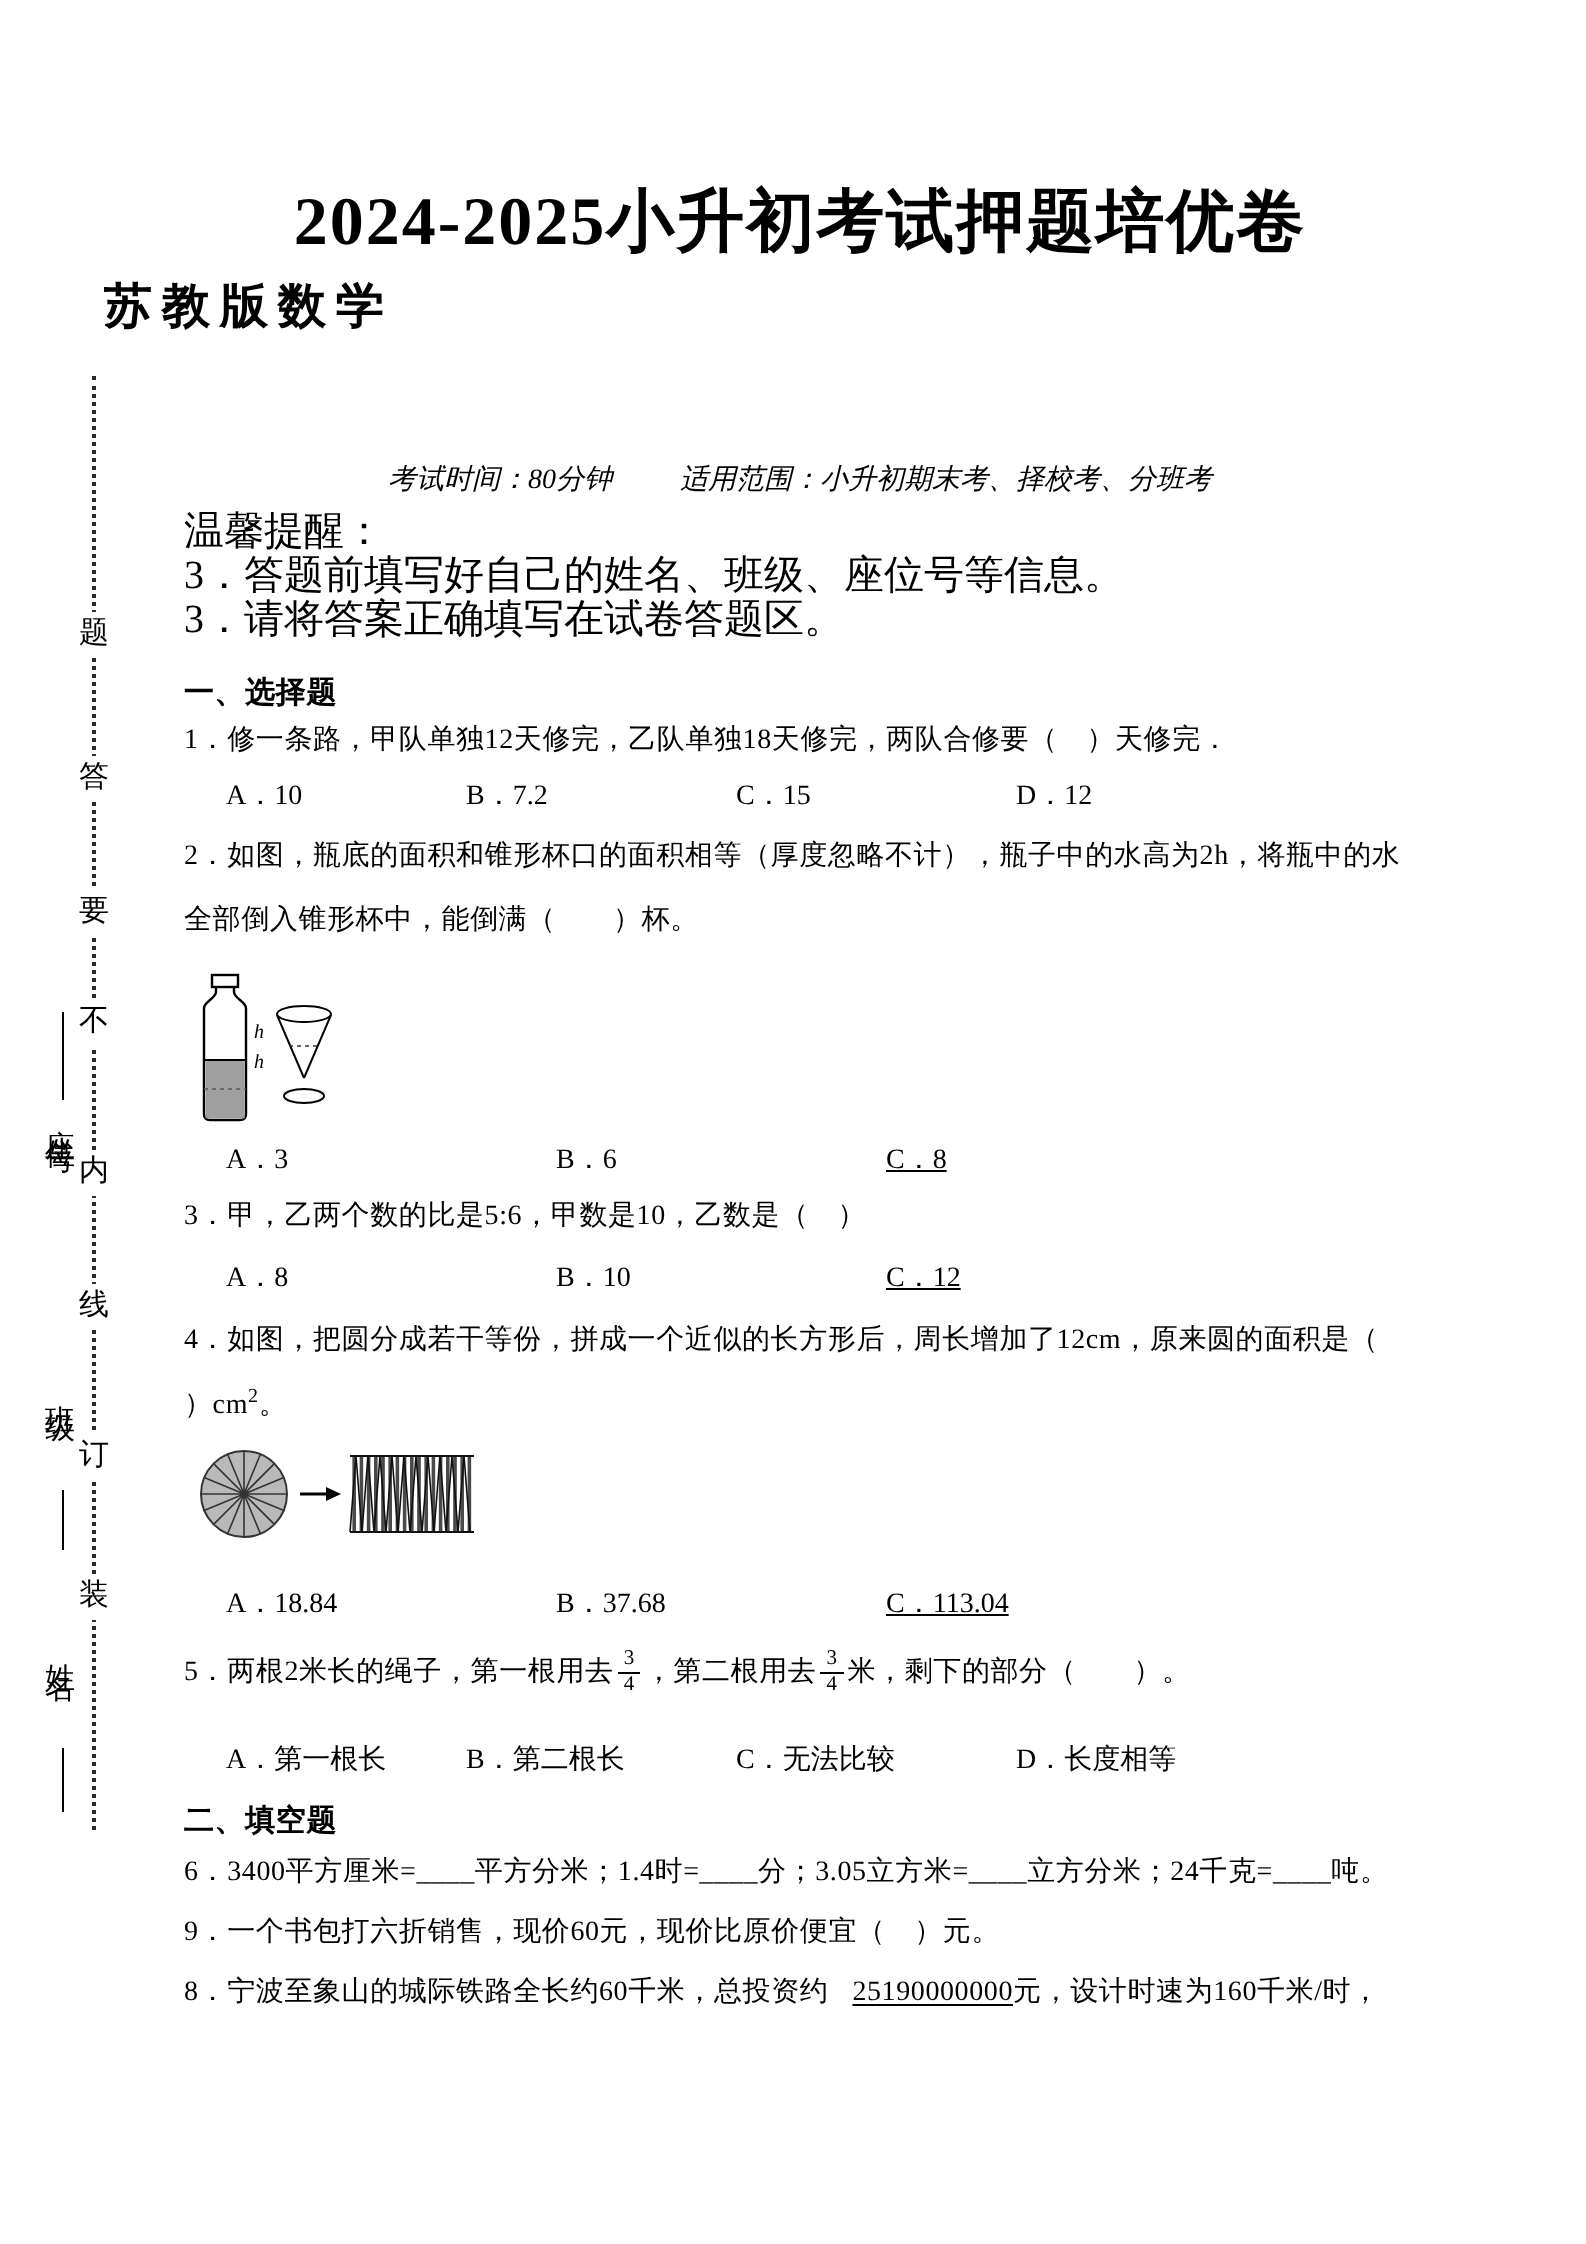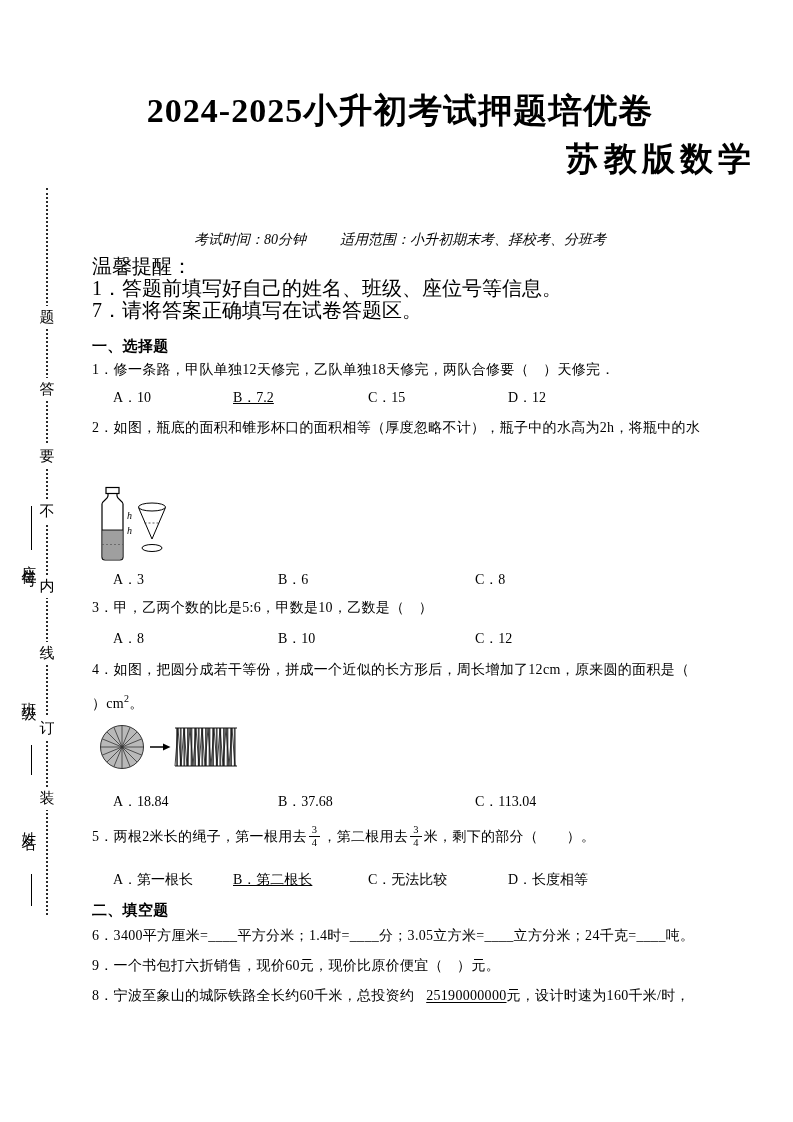--- a/index.html
+++ b/index.html
@@ -9,31 +9,31 @@
     font-family:"Liberation Serif","DejaVu Serif",serif; color:#000;
     overflow:hidden; margin:0 auto;
   }
   
   .binding-line { position:absolute; left:46px; top:188px; height:727px; width:0; border-left:2px dotted #2a2a2a; }
   .binding-char { position:absolute; left:38px; width:18px; text-align:center; background:#fff; font-size:15px; line-height:1.15; padding:3px 0; }
   .vlabel { position:absolute; left:19px; writing-mode:vertical-rl; text-orientation:upright; font-size:15px; letter-spacing:4px; }
   .vblank { position:absolute; left:31px; width:0; border-left:1.5px solid #000; }
   
   .title1 { position:absolute; top:88px; left:60px; width:680px; text-align:center; font-size:34px; font-weight:bold; letter-spacing:1px; }
-  .title2 { position:absolute; top:137px; left:76px; width:680px; text-align:right; font-size:33px; font-weight:600; letter-spacing:5px; }
+  .title2 { position:absolute; top:137px; left:52px; width:680px; text-align:left; font-size:24px; font-weight:600; letter-spacing:5px; }
   .infoline { position:absolute; top:231px; left:60px; width:680px; text-align:center; font-size:14px;font-style:italic; }
   .infoline .gap { display:inline-block; width:34px; }
   
   .line { position:absolute; left:92px; font-size:14px; letter-spacing:0.3px; white-space:nowrap; }
   .bold { font-weight:bold; font-size:15px; }
   .notice { position:absolute; left:92px; top:255px; font-size:20px; line-height:22px; }
   .opt-row { position:absolute; left:0; top:0; width:100%; height:20px; }
   .opt { position:absolute; font-size:14px; white-space:nowrap; }
-  .oa { left:113px; } .ob { left:233px;text-decoration:underline; } .oc { left:368px; } .od { left:508px; }
-  .tb { left:278px;text-align:center; } .tc { left:475px; }
+  .oa { left:113px; } .ob { left:233px; } .oc { left:368px; } .od { left:508px; }
+  .tb { left:278px;text-align:center; } .tc { left:443px;text-decoration:underline; }
   .frac { display:inline-block; text-align:center; vertical-align:-0.45em; font-size:10.5px; line-height:1.1; margin:0 2px; }
   .frac .num { display:block; padding:0 3px; }
   .frac .den { display:block; border-top:1px solid #000; padding:0 3px; }
   .u { text-decoration:underline; text-underline-offset:2px;margin-left:12px; }
   sup { font-size:10px; }
   .fig { position:absolute; }
 </style>
 </head>
 <body>
 
@@ -58,35 +58,36 @@
   <div class="vblank" style="top:874px; height:32px"></div>
 
   <div class="title1">2024-2025小升初考试押题培优卷</div>
   <div class="title2">苏教版数学</div>
   <div class="infoline">
     <span>考试时间：80分钟</span><span class="gap"></span><span>适用范围：小升初期末考、择校考、分班考</span>
   </div>
 
   <div class="notice">
     <div>温馨提醒：</div>
-    <div>1．答题前填写好自己的姓名、班级、座位号等信息。</div>
-    <div>7．请将答案正确填写在试卷答题区。</div>
+    <div>3．答题前填写好自己的姓名、班级、座位号等信息。</div>
+    <div>3．请将答案正确填写在试卷答题区。</div>
   </div>
 
   <div class="line bold" style="top:337px">一、选择题</div>
 
   <div class="line" style="top:361px">1．修一条路，甲队单独12天修完，乙队单独18天修完，两队合修要（　）天修完．</div>
   <div class="opt-row" style="top:389px">
     <span class="opt oa">A．10</span>
     <span class="opt ob">B．7.2</span>
     <span class="opt oc">C．15</span>
     <span class="opt od">D．12</span>
   </div>
 
   <div class="line" style="top:419px">2．如图，瓶底的面积和锥形杯口的面积相等（厚度忽略不计），瓶子中的水高为2h，将瓶中的水</div>
+  <div class="line" style="top:451px">全部倒入锥形杯中，能倒满（　　）杯。</div>
 
   <svg class="fig" style="left:93px; top:486px" width="80" height="84" viewBox="0 0 80 84">
     <rect x="13" y="1.5" width="13" height="6" fill="none" stroke="#000" stroke-width="1.2"></rect>
     <path d="M15,7.5 L15,10 C15,13 9,15 9,18 L9,71 Q9,74 12,74 L27,74 Q30,74 30,71 L30,18 C30,15 24,13 24,10 L24,7.5" fill="none" stroke="#000" stroke-width="1.2"></path>
     <rect x="9.8" y="44" width="19.5" height="29.2" fill="#9f9f9f"></rect>
     <line x1="9" y1="44" x2="30" y2="44" stroke="#000" stroke-width="0.9"></line>
     <line x1="9" y1="58.5" x2="30" y2="58.5" stroke="#555" stroke-width="0.7" stroke-dasharray="2,2"></line>
     <text x="34" y="33" font-size="10" font-style="italic">h</text>
     <text x="34" y="48" font-size="10" font-style="italic">h</text>
     <ellipse cx="59" cy="21" rx="13.5" ry="4" fill="none" stroke="#000" stroke-width="1"></ellipse>

